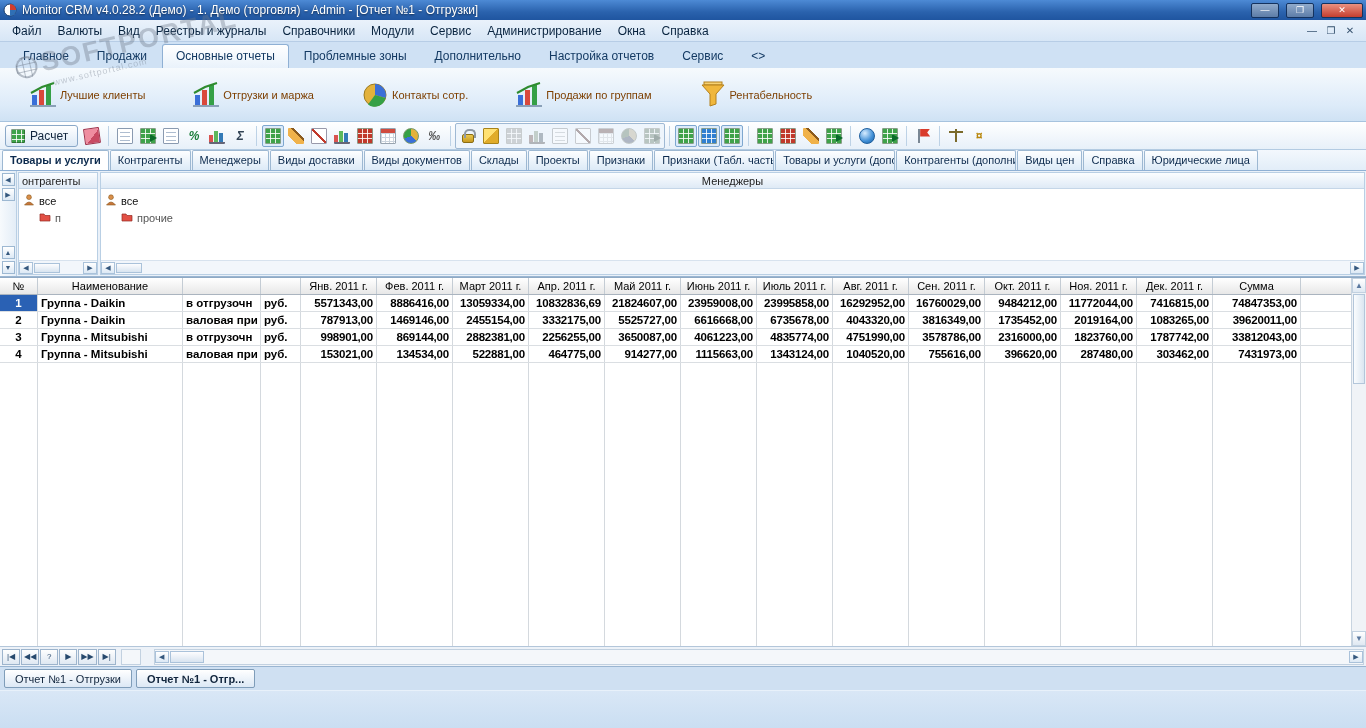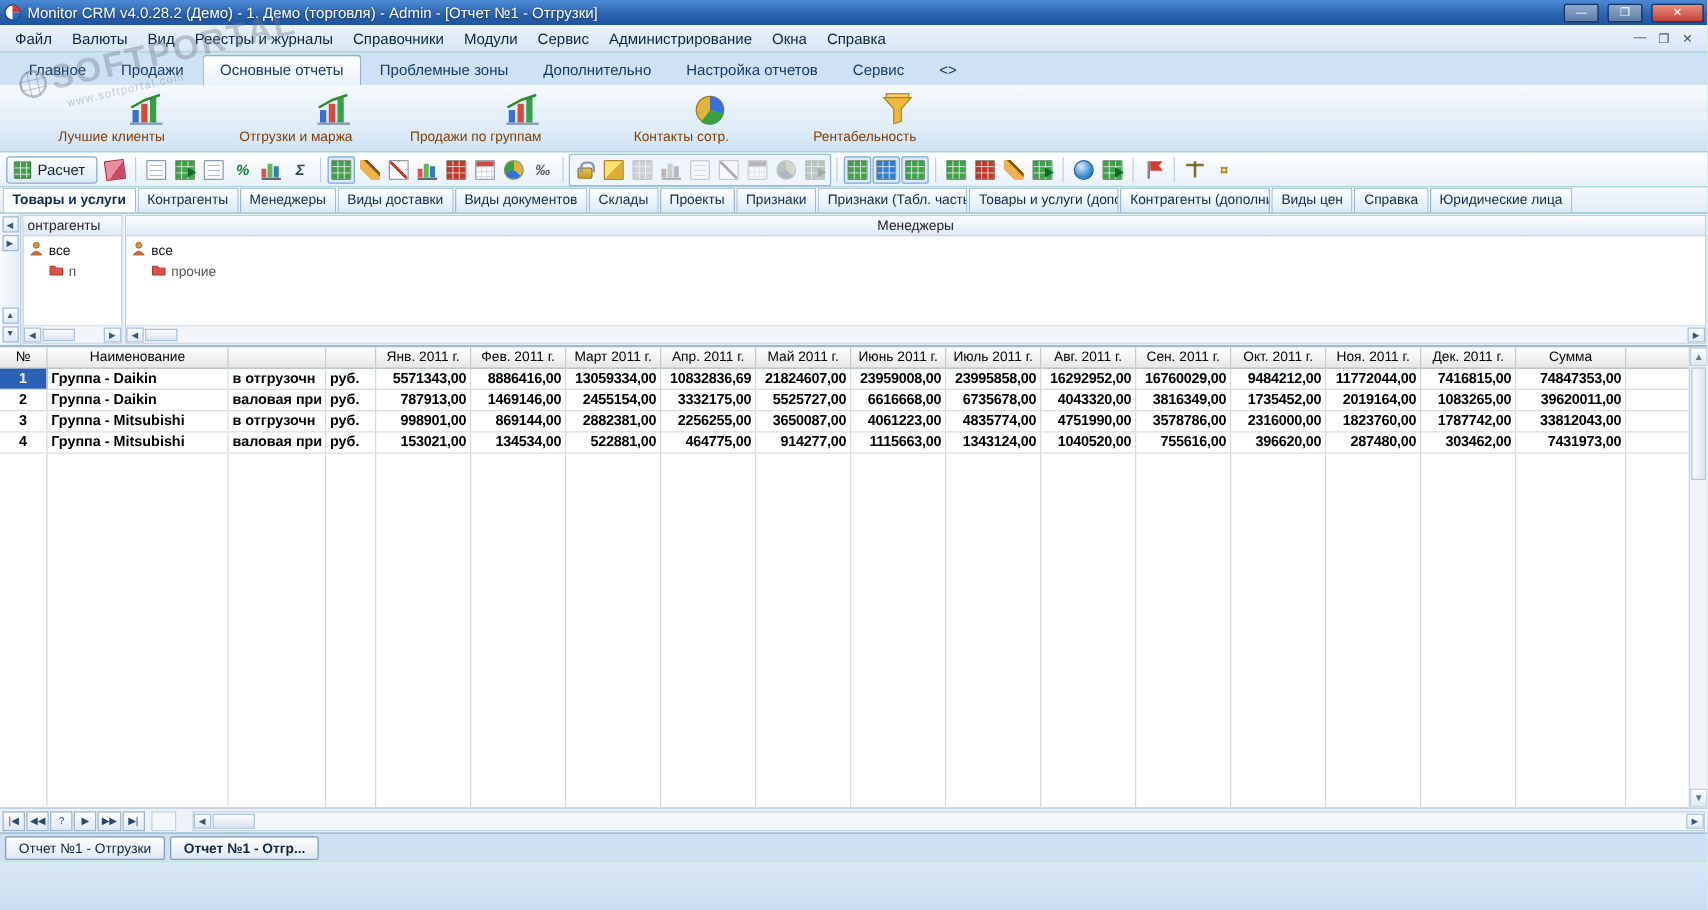--- a/index.html
+++ b/index.html
@@ -20,21 +20,21 @@
   #mdi-btns { margin-left: auto; display: flex; gap: 3px; padding-right: 8px; color: #37536f; font-size: 10px; }
   .mdi-btn { width: 16px; text-align: center; }
 
   
   .ribbon-tabs { height: 26px; background: #cfe1f4; display: flex; align-items: flex-end; padding-left: 10px; font-size: 12px; color: #143a63; }
   .rtab { padding: 4px 13px 5px; margin-right: 2px; border-radius: 3px 3px 0 0; white-space: nowrap; }
   .rtab.active { background: linear-gradient(#ffffff, #e9f2fb); border: 1px solid #8fb0d4; border-bottom: 0; }
 
   
   .ribbon-panel { height: 54px; background: linear-gradient(#f6fafd, #ddebf9 70%, #cfe2f4); border-bottom: 1px solid #a7c3de; display: flex; align-items: center; padding-left: 28px; gap: 46px; }
-  .raction { display: flex; flex-direction: column; align-items: flex-end; gap: 2px; min-width: 104px; font-size: 11px; color: #7d3f00; }
+  .raction { display: flex; align-items: center; gap: 2px; min-width: 104px; font-size: 11px; color: #7d3f00; }
   .ricon svg { display: block; }
 
   
   .toolbar { height: 28px; background: linear-gradient(#ffffff, #e7f0f9); border-bottom: 1px solid #b3cbe2; display: flex; align-items: center; padding: 0 5px; }
   .calc-btn { display: flex; align-items: center; gap: 5px; height: 22px; padding: 0 9px 0 5px; border: 1px solid #8aa8c8; border-radius: 3px; background: linear-gradient(#ffffff, #dce9f6); font-size: 12px; color: #10243c; margin-right: 2px; }
   .tsep { width: 1px; height: 20px; background: #bdd2e6; margin: 0 4px; flex: 0 0 auto; }
   .tgroup { display: flex; align-items: center; gap: 1px; padding: 1px; }
   .tgroup.boxed { border: 1px solid #9fb9d4; background: #eef5fc; border-radius: 2px; }
   .tbtn { width: 22px; height: 22px; display: flex; align-items: center; justify-content: center; border-radius: 2px; border: 1px solid transparent; flex: 0 0 auto; }
   .tbtn.active { border-color: #7ea7cf; background: #dcebfb; }
@@ -204,38 +204,38 @@
             <rect x="11" y="9" width="5" height="15" fill="#d9483b"></rect>
             <rect x="18" y="4" width="5" height="20" fill="#35a046"></rect>
             <path d="M3 12 L14 6 L26 2" stroke="#2e8b2e" stroke-width="2" fill="none"></path>
           </svg>
         </span>
         <span class="rlabel">Отгрузки и маржа</span>
       </div>
       <div class="raction">
         <span class="ricon">
           <svg width="30" height="28" viewBox="0 0 30 28">
+            <circle cx="15" cy="14" r="11" fill="#e3b23c" stroke="#9a7a20"></circle>
+            <path d="M15 14 L15 3 A11 11 0 0 1 25.5 17 Z" fill="#3a6fd8"></path>
+            <path d="M15 14 L25.5 17 A11 11 0 0 1 8 23.5 Z" fill="#35a046"></path>
+          </svg>
+        </span>
+        <span class="rlabel">Контакты сотр.</span>
+      </div>
+      <div class="raction">
+        <span class="ricon">
+          <svg width="30" height="28" viewBox="0 0 30 28">
             <rect x="2" y="24" width="26" height="2" fill="#8aa0b8"></rect>
             <rect x="4" y="14" width="5" height="10" fill="#3a6fd8"></rect>
             <rect x="11" y="9" width="5" height="15" fill="#d9483b"></rect>
             <rect x="18" y="4" width="5" height="20" fill="#35a046"></rect>
             <path d="M3 12 L14 6 L26 2" stroke="#2e8b2e" stroke-width="2" fill="none"></path>
           </svg>
         </span>
         <span class="rlabel">Продажи по группам</span>
-      </div>
-      <div class="raction">
-        <span class="ricon">
-          <svg width="30" height="28" viewBox="0 0 30 28">
-            <circle cx="15" cy="14" r="11" fill="#e3b23c" stroke="#9a7a20"></circle>
-            <path d="M15 14 L15 3 A11 11 0 0 1 25.5 17 Z" fill="#3a6fd8"></path>
-            <path d="M15 14 L25.5 17 A11 11 0 0 1 8 23.5 Z" fill="#35a046"></path>
-          </svg>
-        </span>
-        <span class="rlabel">Контакты сотр.</span>
       </div>
       <div class="raction">
         <span class="ricon">
           <svg width="30" height="28" viewBox="0 0 30 28">
             <rect x="6" y="1" width="18" height="3" fill="#f7d274" stroke="#b3801d"></rect>
             <polygon points="4,4 26,4 18,13 18,23 12,25 12,13" fill="#f0b73c" stroke="#b3801d"></polygon>
           </svg>
         </span>
         <span class="rlabel">Рентабельность</span>
       </div>

